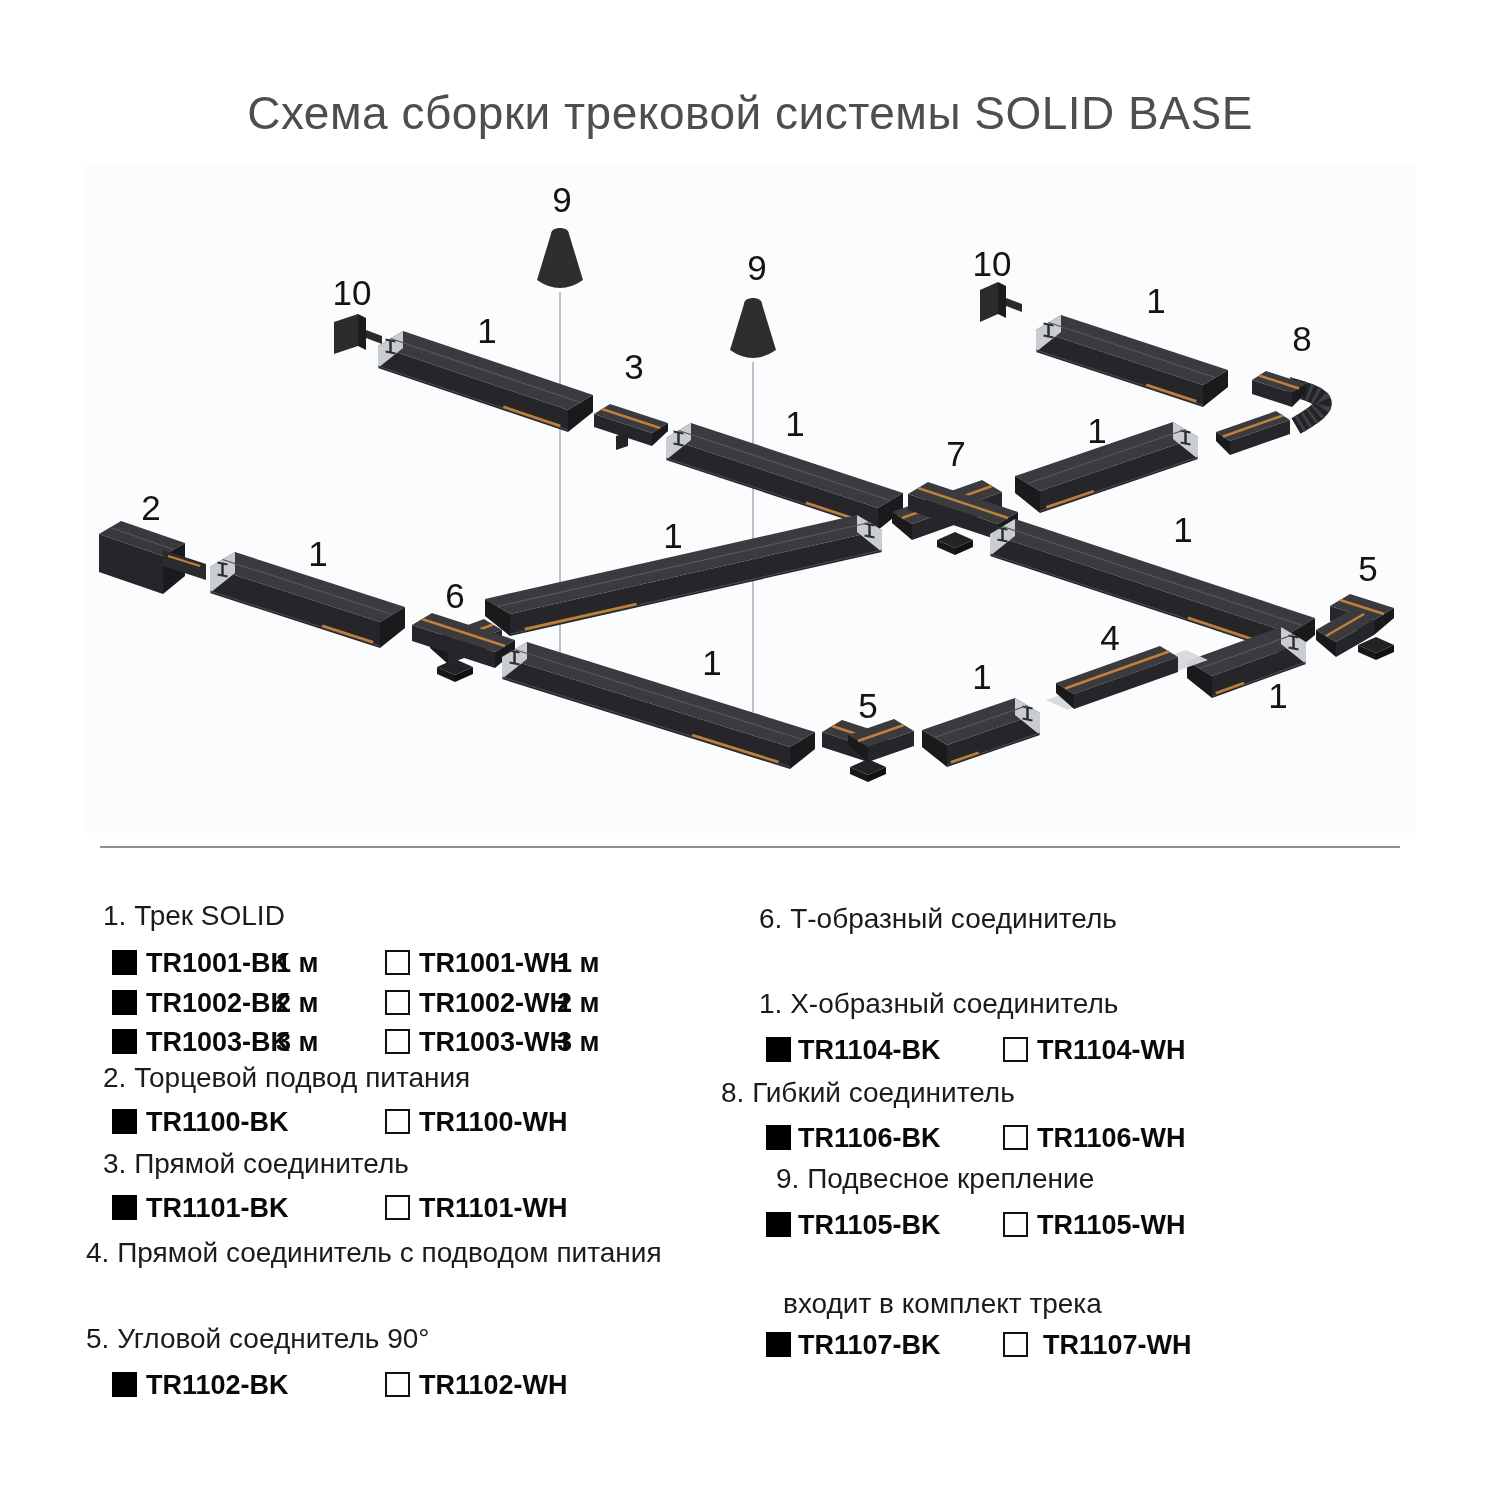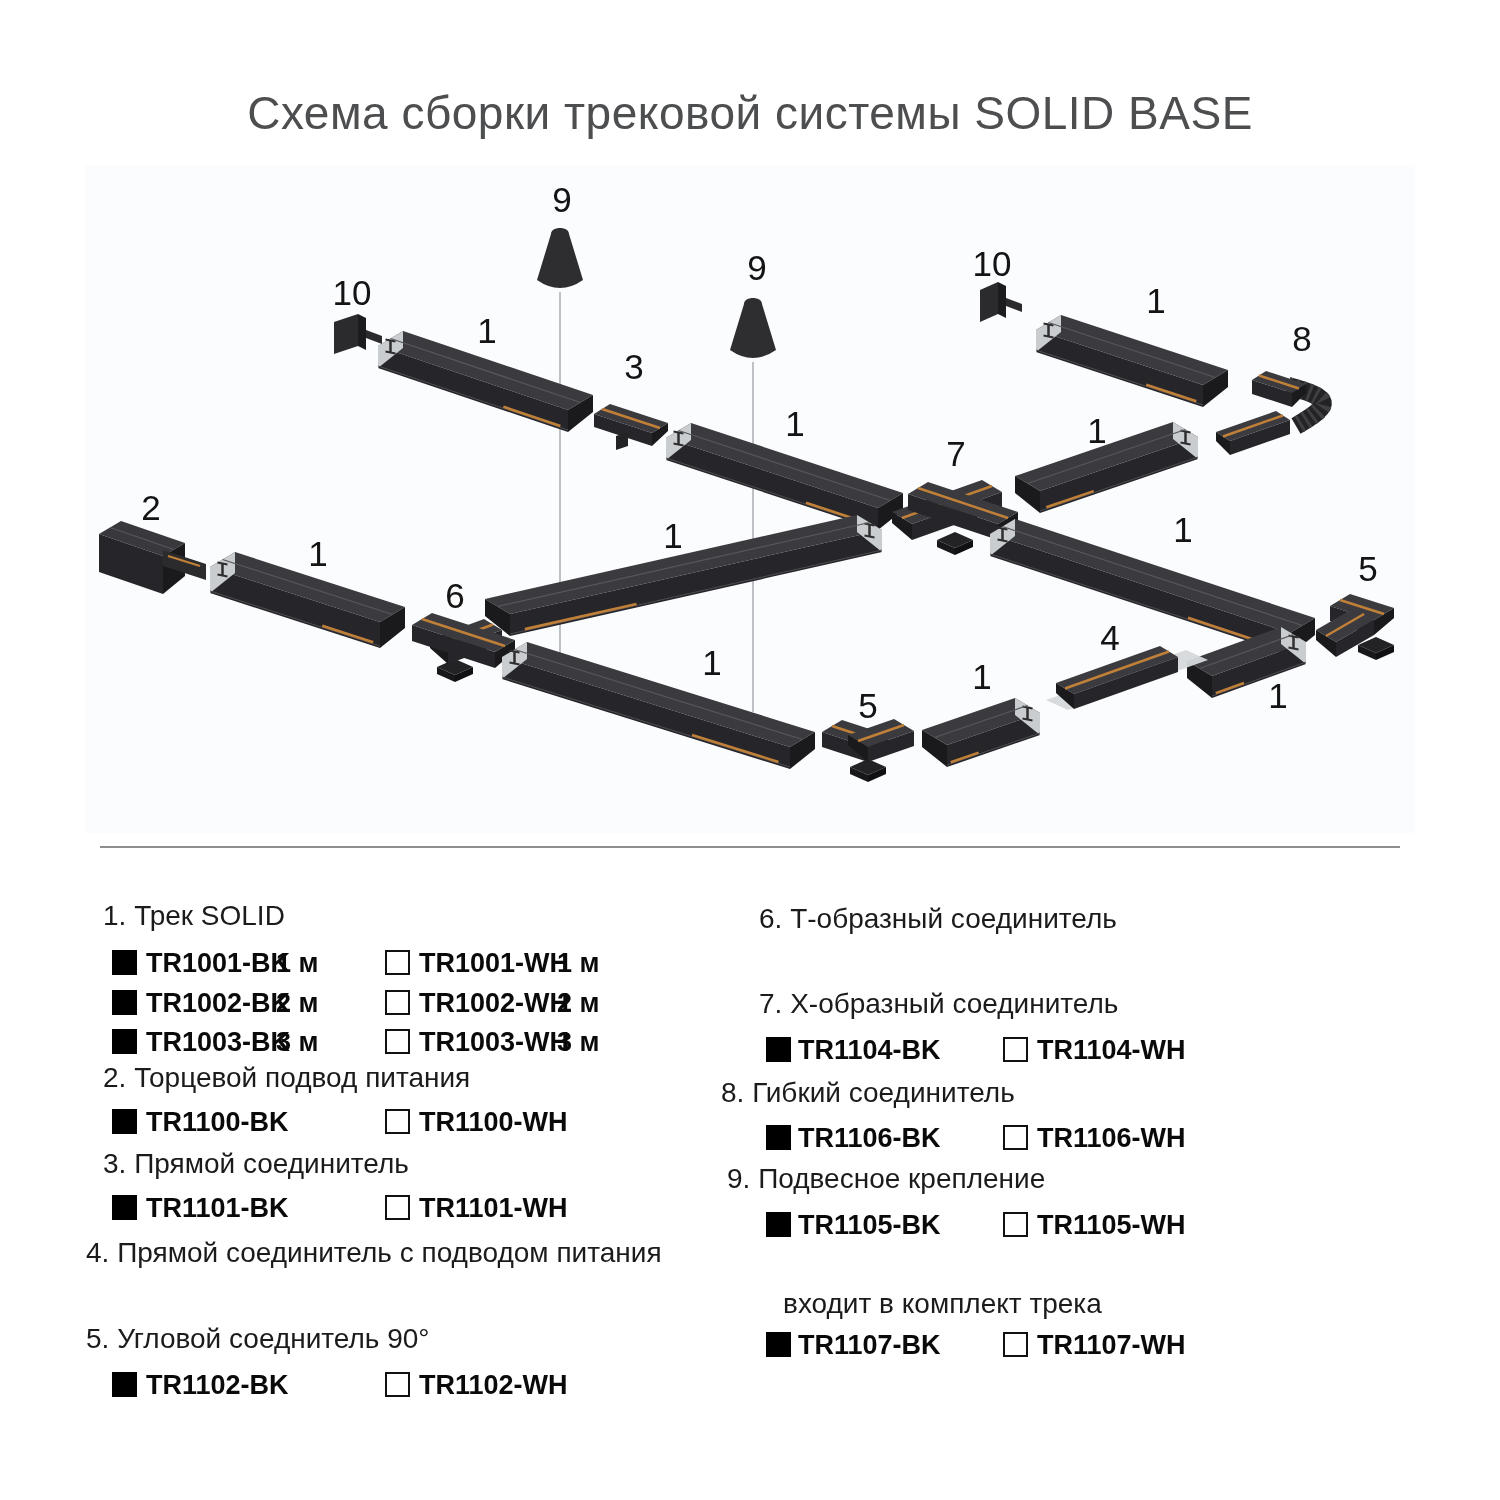--- a/index.html
+++ b/index.html
@@ -351,44 +351,44 @@
   <div class="lg-head" style="left:86px;top:1323px">5. Угловой соеднитель 90°</div>
   <div class="lg-row" style="left:103px;top:1370px">
     <span class="sw sw-bk" style="left:9px"></span>
     <span class="code" style="left:43px">TR1102-BK</span>
     <span class="sw sw-wh" style="left:282px"></span>
     <span class="code" style="left:316px">TR1102-WH</span>
   </div>
 
   <div class="lg-head" style="left:759px;top:903px">6. Т-образный соединитель</div>
 
-  <div class="lg-head" style="left:759px;top:988px">7. Х-образный соединитель</div>
+  <div class="lg-head" style="left:759px;top:988px">1. Х-образный соединитель</div>
   <div class="lg-row" style="left:759px;top:1035px">
     <span class="sw sw-bk" style="left:7px"></span>
     <span class="code" style="left:39px">TR1104-BK</span>
     <span class="sw sw-wh" style="left:244px"></span>
     <span class="code" style="left:278px">TR1104-WH</span>
   </div>
 
   <div class="lg-head" style="left:721px;top:1077px">8. Гибкий соединитель</div>
   <div class="lg-row" style="left:759px;top:1123px">
     <span class="sw sw-bk" style="left:7px"></span>
     <span class="code" style="left:39px">TR1106-BK</span>
     <span class="sw sw-wh" style="left:244px"></span>
     <span class="code" style="left:278px">TR1106-WH</span>
   </div>
 
-  <div class="lg-head" style="left:727px;top:1163px">9. Подвесное крепление</div>
+  <div class="lg-head" style="left:776px;top:1163px">9. Подвесное крепление</div>
   <div class="lg-row" style="left:759px;top:1210px">
     <span class="sw sw-bk" style="left:7px"></span>
     <span class="code" style="left:39px">TR1105-BK</span>
     <span class="sw sw-wh" style="left:244px"></span>
     <span class="code" style="left:278px">TR1105-WH</span>
   </div>
 
   <div class="lg-head" style="left:783px;top:1288px">входит в комплект трека</div>
   <div class="lg-row" style="left:759px;top:1330px">
     <span class="sw sw-bk" style="left:7px"></span>
     <span class="code" style="left:39px">TR1107-BK</span>
     <span class="sw sw-wh" style="left:244px"></span>
-    <span class="code" style="left:278px">TR1107-WH</span>
+    <span class="code" style="left:284px">TR1107-WH</span>
   </div>
 </div>
 
 </body></html>

